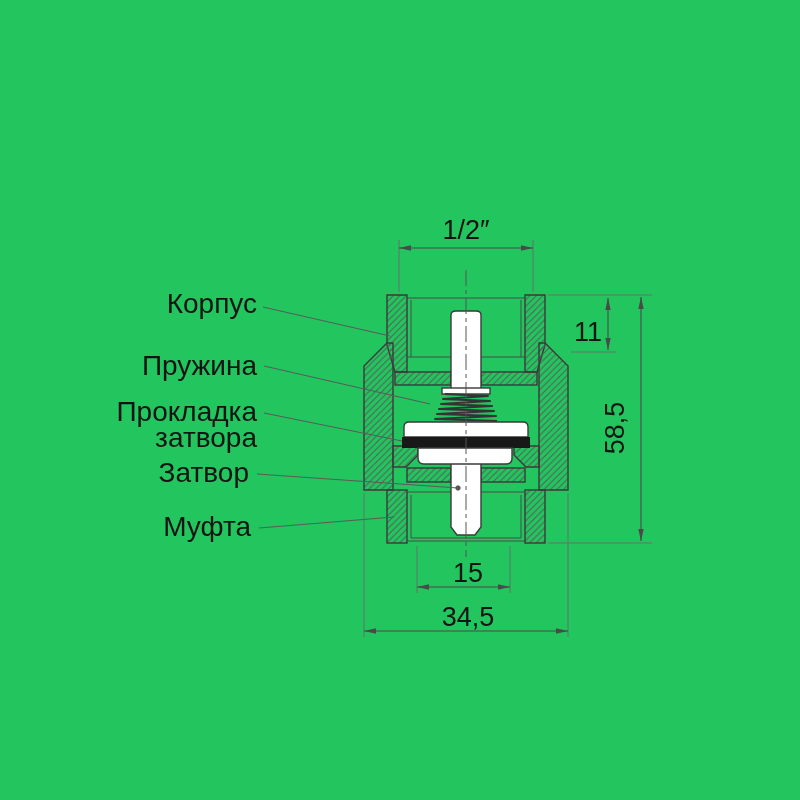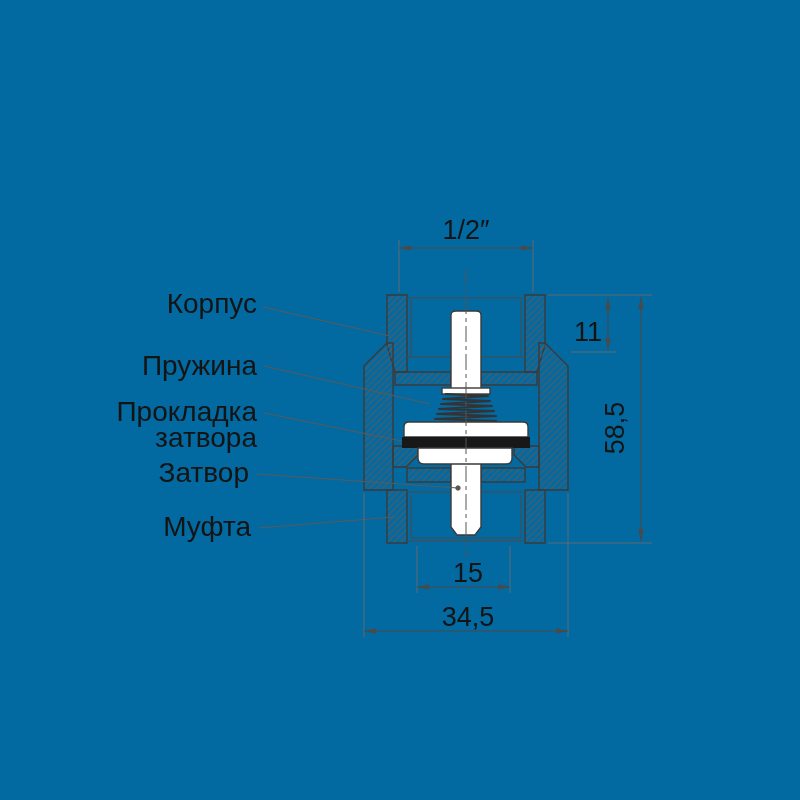--- a/index.html
+++ b/index.html
@@ -7,21 +7,21 @@
     padding: 0;
     background: #ffffff;
     width: 800px;
     height: 800px;
     overflow: hidden;
   }
   .stage {
     position: relative;
     width: 800px;
     height: 800px;
-    background: #0369a1;
+    background: #22c55e;
     font-family: "Liberation Sans", "DejaVu Sans", sans-serif;
   }
   svg text {
     font-family: "Liberation Sans", "DejaVu Sans", sans-serif;
     fill: #141414;
   }
   .part-label { font-size: 28px; }
   .dim-label  { font-size: 27px; }
   .outline  { stroke: #3a3a3a; stroke-width: 1.4; }
   .thinline { stroke: #4a4a4a; stroke-width: 1;   }

